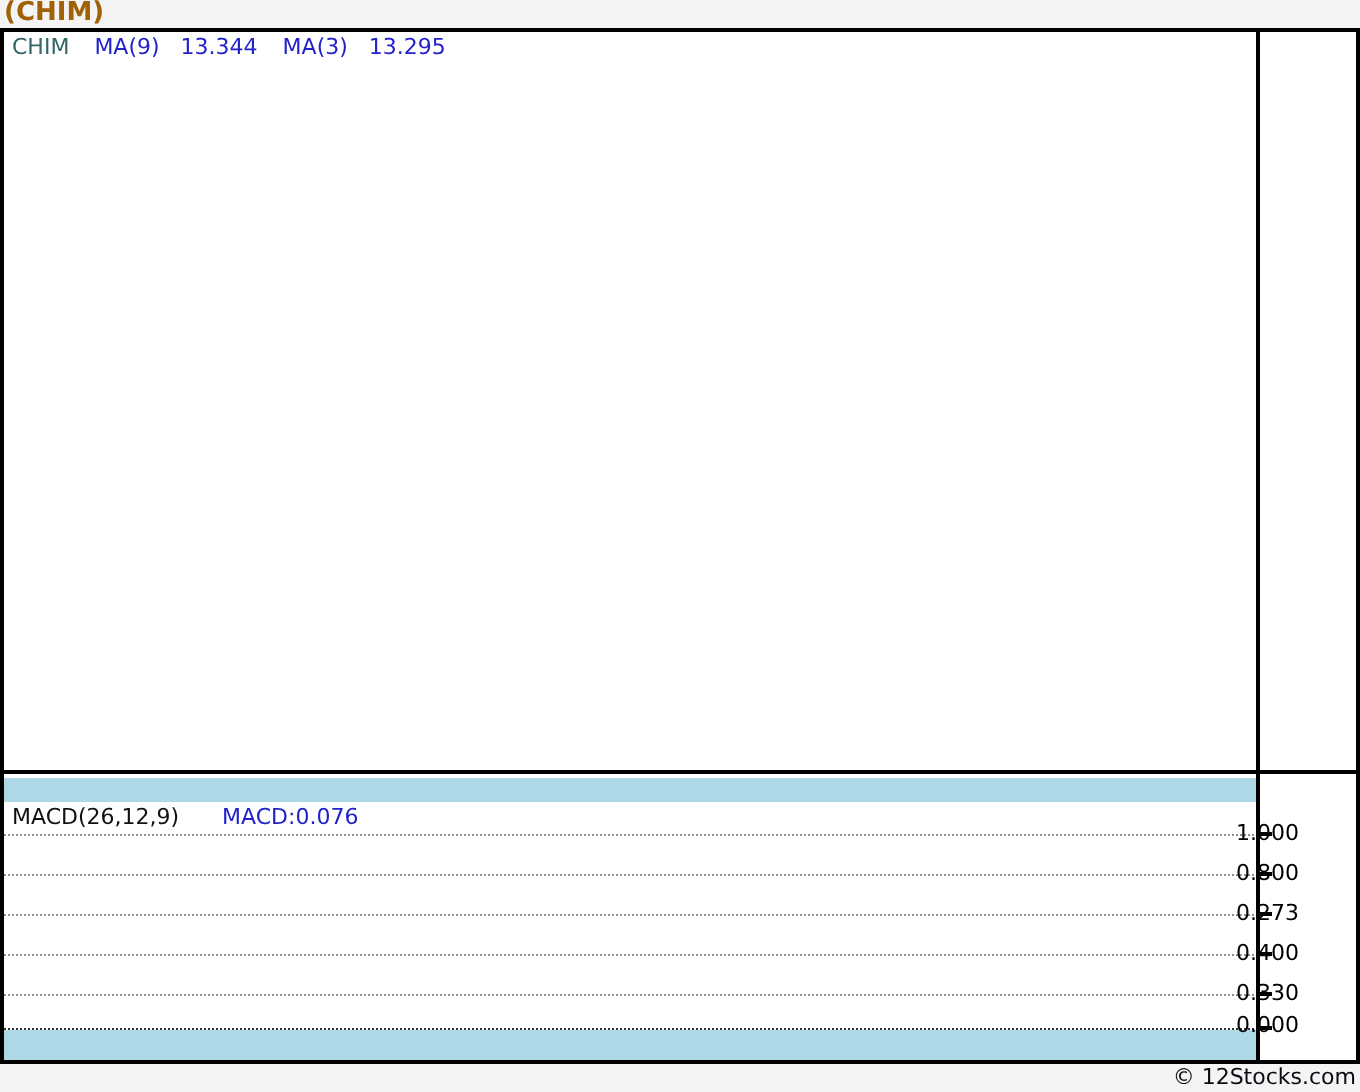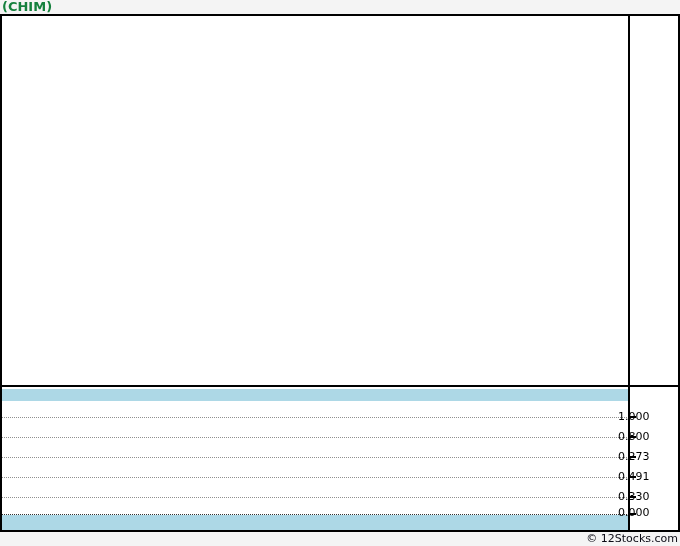--- a/index.html
+++ b/index.html
@@ -3,21 +3,21 @@
 <meta charset="utf-8">
 <style>
   html,body{margin:0;padding:0;}
   body{
     width:680px;height:546px;position:relative;overflow:hidden;
     background:#f4f4f4;
     font-family:"DejaVu Sans","Liberation Sans",sans-serif;
   }
   .page-title{
     position:absolute;left:2px;top:-1px;
-    font-size:13px;font-weight:bold;color:#15803d;
+    font-size:13px;font-weight:bold;color:#a16207;
   }
   .chart-frame{
     position:absolute;left:0;top:14px;width:680px;height:518px;
     background:#ffffff;border:2px solid #000;box-sizing:border-box;
   }
   .legend-main{
     position:absolute;left:4px;top:1px;font-size:11px;white-space:nowrap;
   }
   .legend-main .sym{color:#336666;}
   .legend-main .ind{color:#2222cc;margin-left:9px;}
@@ -57,25 +57,36 @@
     font-size:11px;font-weight:400;color:#0a0a14;
   }
 </style>
 </head>
 <body>
 
 <div class="page-title">(CHIM)</div>
 
 <div class="chart-frame">
 
+  <div class="legend-main">
+    <span class="sym">CHIM</span>
+    <span class="ind">MA(9)</span>
+    <span class="val">13.344</span>
+    <span class="ind">MA(3)</span>
+    <span class="val">13.295</span>
+  </div>
 
   <div class="panel-divider"></div>
 
   <div class="band band-top"></div>
 
+  <div class="legend-macd">
+    <span class="lbl">MACD(26,12,9)</span>
+    <span class="val">MACD:0.076</span>
+  </div>
 
   <div class="grid" style="top:401px"></div>
   <div class="grid" style="top:421px"></div>
   <div class="grid" style="top:441px"></div>
   <div class="grid" style="top:461px"></div>
   <div class="grid" style="top:481px"></div>
   <div class="grid-zero" style="top:498px"></div>
 
   <div class="band band-bottom"></div>
 
@@ -84,19 +95,19 @@
   <div class="tick" style="top:400px"></div>
   <div class="tick" style="top:420px"></div>
   <div class="tick" style="top:440px"></div>
   <div class="tick" style="top:460px"></div>
   <div class="tick" style="top:480px"></div>
   <div class="tick" style="top:497px"></div>
 
   <div class="tick-label" style="top:394px">1.000</div>
   <div class="tick-label" style="top:414px">0.800</div>
   <div class="tick-label" style="top:434px">0.273</div>
-  <div class="tick-label" style="top:454px">0.491</div>
+  <div class="tick-label" style="top:454px">0.400</div>
   <div class="tick-label" style="top:474px">0.330</div>
   <div class="tick-label" style="top:490px">0.000</div>
 
 </div>
 
 <div class="copyright">© 12Stocks.com</div>
 
 </body></html>

